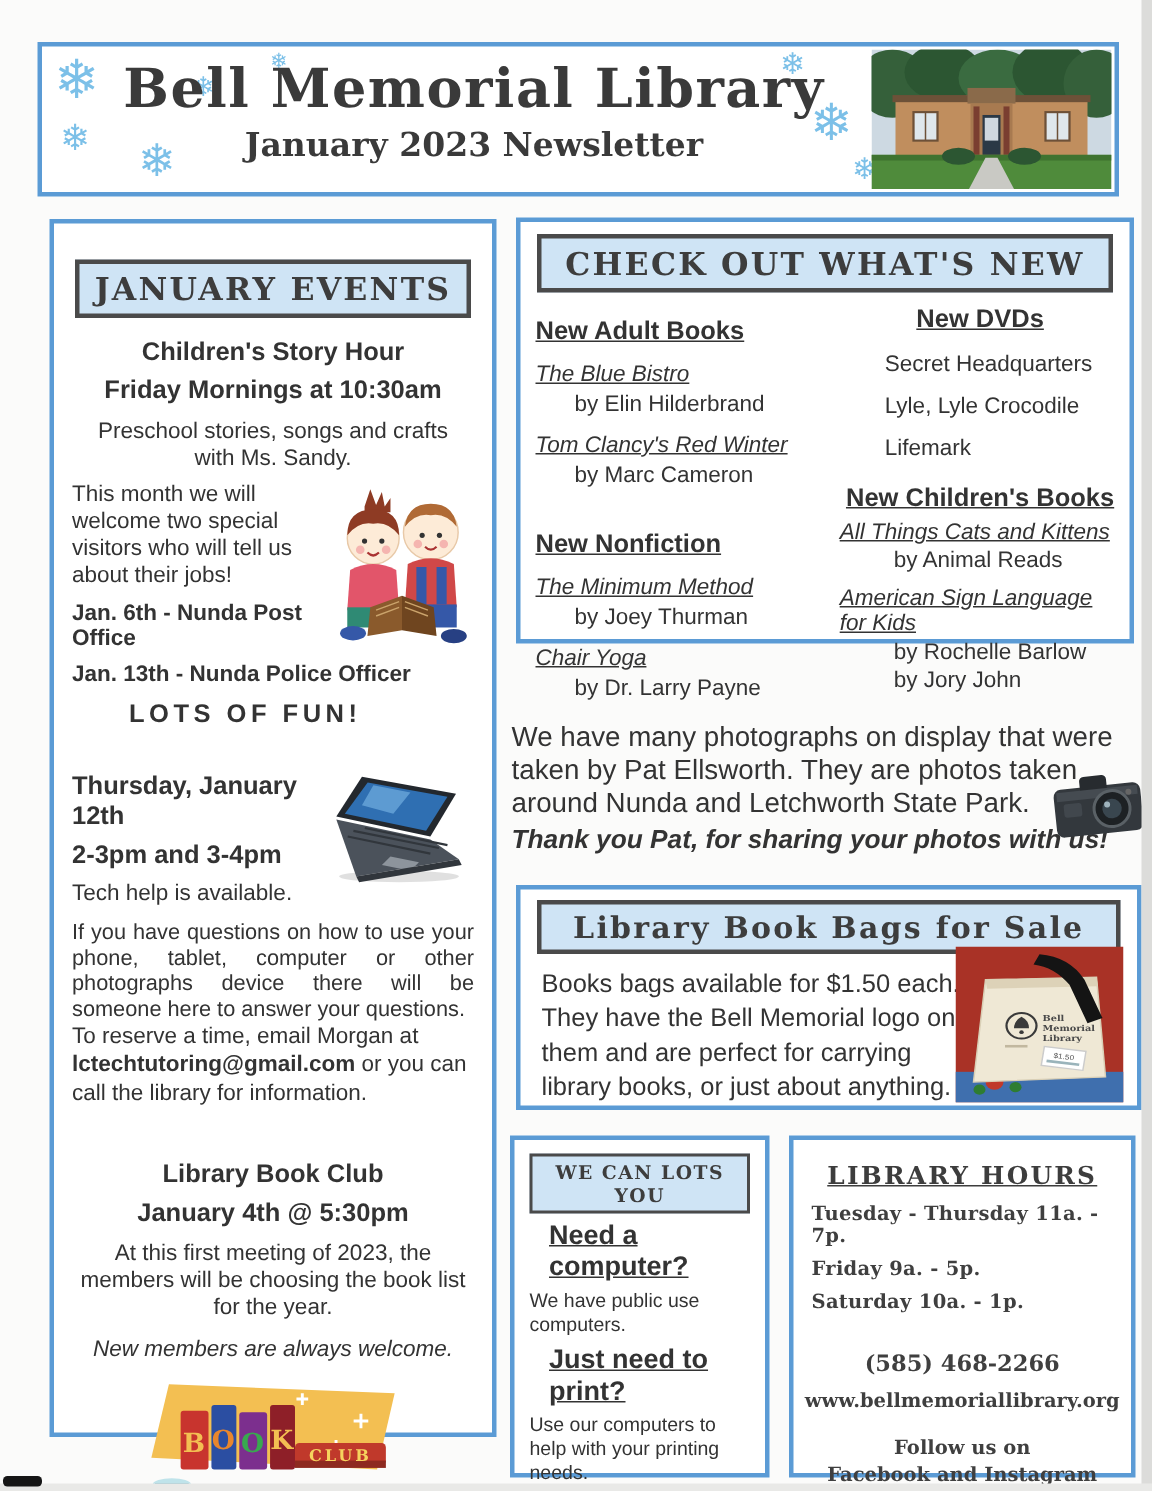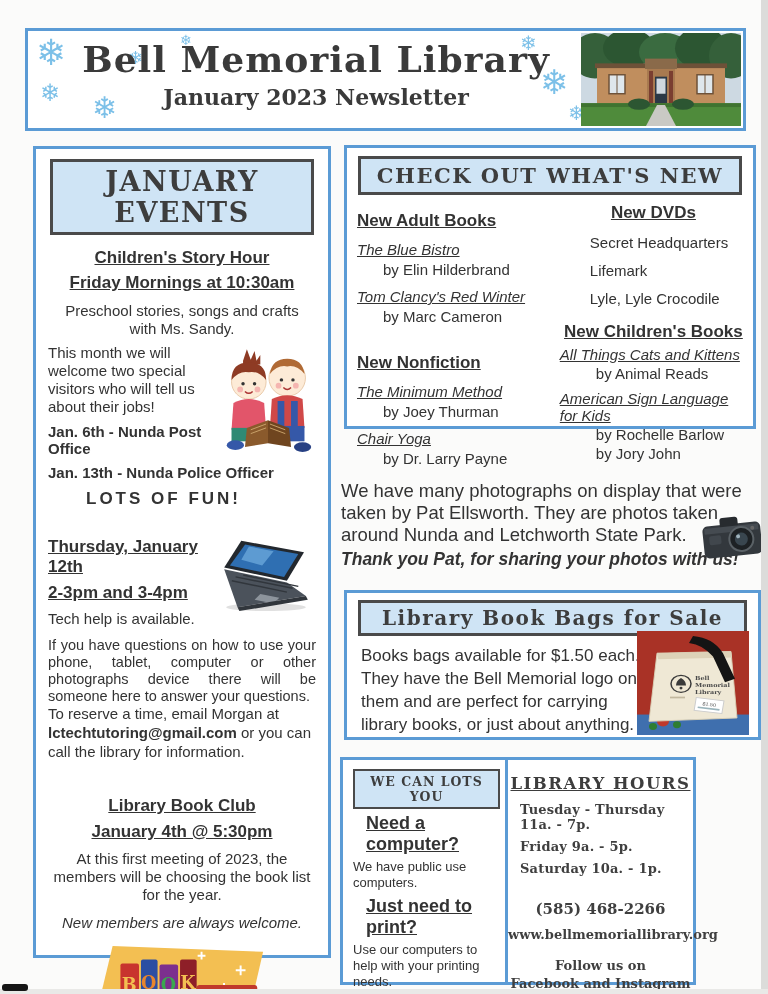--- a/index.html
+++ b/index.html
@@ -22,22 +22,22 @@
   
   #header-box { left:25px; top:28px; width:721px; height:103px; }
   #title-block { position:absolute; left:28px; top:10px; width:520px; text-align:center; }
   #main-title { font-family:"DejaVu Serif", serif; font-weight:bold; font-size:36px; line-height:1.05; color:#3a3a3a; letter-spacing:1px; }
   #sub-title  { font-family:"DejaVu Serif", serif; font-weight:bold; font-size:22px; margin-top:5px; color:#3a3a3a; }
   .sf { position:absolute; color:#7cc0e8; line-height:1; }
   #library-photo { position:absolute; right:2px; top:2px; width:160px; height:93px; }
 
   
   #events-box { left:33px; top:146px; width:298px; height:812px; padding:0 12px; }
-  #events-banner { width:264px; margin:10px auto 0; font-size:27px; padding:4px 0; }
-  .ev-h { font-size:17px; font-weight:bold; text-decoration:underline; }
+  #events-banner { width:264px; margin:24px auto 0; font-size:21px; padding:4px 0; }
+  .ev-h { font-size:17px; font-weight:bold; }
   .body15 { font-size:15px; line-height:1.2; }
   #story-title1 { margin-top:13px; }
   #story-title2 { margin-top:5px; }
   #story-intro { margin-top:9px; }
   #kids-art { float:right; width:96px; height:110px; margin:2px 0 2px 4px; }
   #story-wrap { margin-top:6px; }
   .jan-date { font-weight:bold; margin-top:7px; font-size:15px; }
   #fun-line { font-weight:bold; font-size:17px; letter-spacing:3px; margin-top:8px; padding-left:38px; }
   #tech-section { margin-top:28px; }
   #laptop-art { float:right; width:100px; height:76px; margin:0 0 4px 4px; }
@@ -76,21 +76,21 @@
   #bags-body { position:absolute; left:14px; top:52px; width:288px; font-size:17px; line-height:1.35; }
   #bag-photo { position:absolute; right:9px; top:38px; width:112px; height:104px; }
 
   
   #help-box { left:340px; top:757px; width:173px; height:228px; padding:0 10px; }
   #help-banner { width:147px; margin:9px auto 0; font-size:12.5px; padding:3px 0; border-width:2px; letter-spacing:1px; }
   .help-q { font-size:18px; font-weight:bold; text-decoration:underline; margin-top:4px;padding-left:13px; }
   .help-a { font-size:13px; margin-top:4px; line-height:1.25; }
 
   
-  #hours-box { left:505px; top:757px; width:191px; height:228px; font-family:"DejaVu Serif", serif; font-weight:bold; color:#3f3f3f; }
+  #hours-box { left:526px; top:757px; width:231px; height:228px; font-family:"DejaVu Serif", serif; font-weight:bold; color:#3f3f3f; }
   #hours-title { font-size:16.5px; text-align:center; margin-top:14px; text-decoration:underline; }
   #hours-lines { margin-top:9px; padding-left:12px; }
   .hours-line { font-size:13px; margin-top:7px; letter-spacing:0.2px; }
   #hours-phone { text-align:center; margin-top:24px; font-size:15px; }
   #hours-site { text-align:center; margin-top:9px; font-size:13px; }
   #hours-follow { text-align:center; margin-top:15px; font-size:13px; line-height:1.35; }
 
   
   #edge-right { position:absolute; right:0; top:0; width:7px; height:100%; background:#dcdcda; }
   #edge-bottom { position:absolute; left:0; bottom:0; width:100%; height:5px; background:#e9e9e7; }
@@ -250,22 +250,22 @@
         <div class="wn-author">by Marc Cameron</div>
         <div class="wn-head mt-sec">New Nonfiction</div>
         <div class="wn-title">The Minimum Method</div>
         <div class="wn-author">by Joey Thurman</div>
         <div class="wn-title">Chair Yoga</div>
         <div class="wn-author">by Dr. Larry Payne</div>
       </div>
       <div class="wn-col-r">
         <div class="wn-head" style="margin-top:2px;">New DVDs</div>
         <div class="dvd-item">Secret Headquarters</div>
+        <div class="dvd-item">Lyle, Lyle Crocodile</div>
         <div class="dvd-item">Lifemark</div>
-        <div class="dvd-item">Lyle, Lyle Crocodile</div>
         <div class="wn-head mt-sec2">New Children's Books</div>
         <div class="wn-title" style="margin-top:4px;">All Things Cats and Kittens</div>
         <div class="wn-author">by Animal Reads</div>
         <div class="wn-title">American Sign Language for Kids</div>
         <div class="wn-author">by Rochelle Barlow</div>
         <div class="wn-author">by Jory John</div>
       </div>
     </div>
   </div>
 

